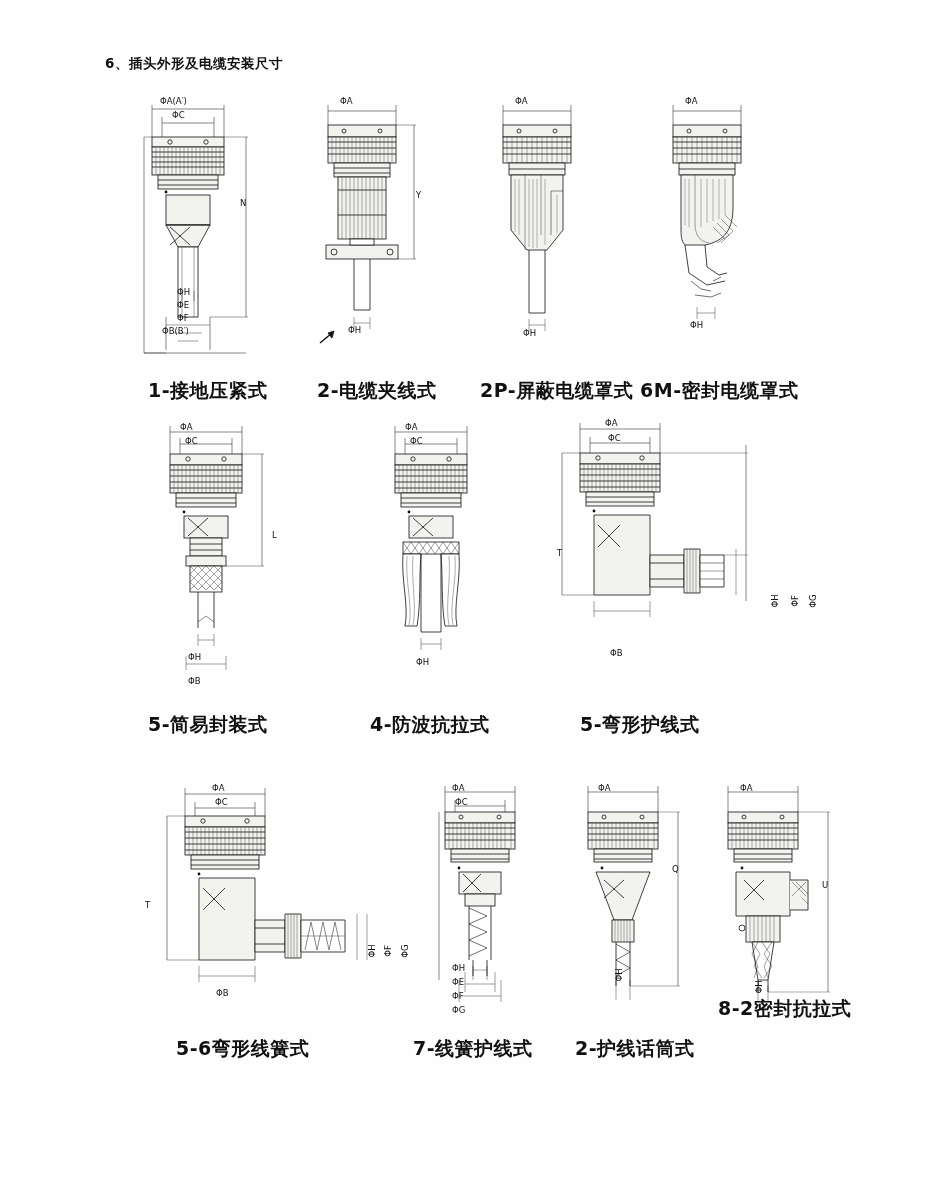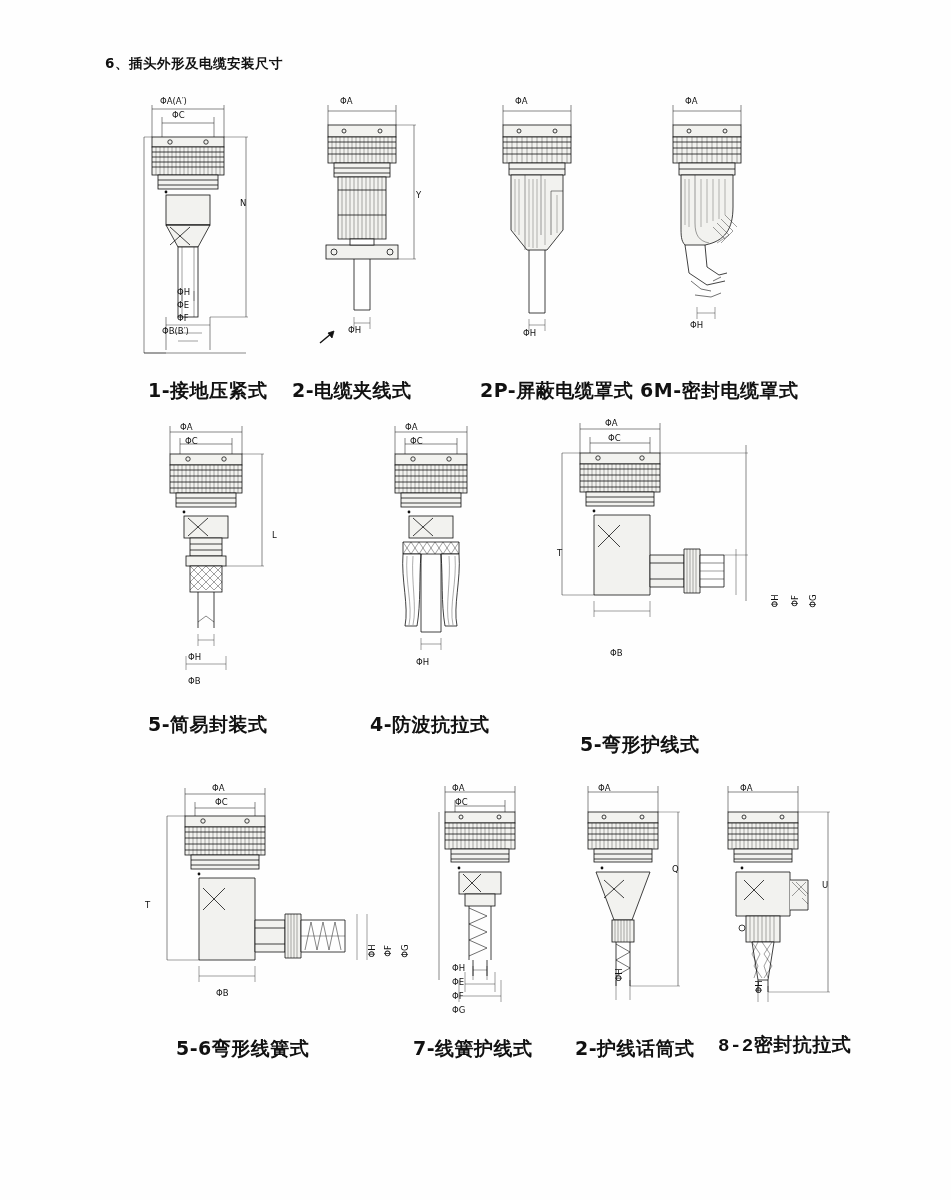--- a/index.html
+++ b/index.html
@@ -194,21 +194,21 @@
         <line x1="44" y1="228" x2="60" y2="228" stroke-width="0.4"></line>
 
         <path d="M10 248 L22 238" stroke-width="1.4"></path>
         <path d="M18 238 L24 236 L22 243 Z" fill="#111"></path>
       </g>
     </svg>
   </div>
   <div class="dim" style="left:340px;top:96px;">ΦA</div>
   <div class="dim" style="left:416px;top:190px;">Y</div>
   <div class="dim" style="left:348px;top:325px;">ΦH</div>
-  <div class="caption" style="left:292px;top:378px;">2-电缆夹线式</div>
+  <div class="caption" style="left:317px;top:378px;">2-电缆夹线式</div>
 
   <div class="fig" style="left:485px;top:95px;">
     <svg width="120" height="275" viewBox="0 0 120 275">
       <g fill="none" stroke="#111" stroke-width="0.8">
         <line x1="18" y1="10" x2="18" y2="30" stroke-width="0.5"></line>
         <line x1="86" y1="10" x2="86" y2="30" stroke-width="0.5"></line>
         <line x1="18" y1="16" x2="86" y2="16" stroke-width="0.5"></line>
 
         <rect x="18" y="30" width="68" height="12" fill="#f2f2ef"></rect>
         <rect x="18" y="42" width="68" height="26" fill="#f2f2ef"></rect>
@@ -588,21 +588,21 @@
       </g>
     </svg>
   </div>
   <div class="dim" style="left:605px;top:418px;">ΦA</div>
   <div class="dim" style="left:608px;top:433px;">ΦC</div>
   <div class="dim" style="left:557px;top:548px;">T</div>
   <div class="dim" style="left:610px;top:648px;">ΦB</div>
   <div class="dim" style="left:768px;top:596px;transform:rotate(-90deg);">ΦH</div>
   <div class="dim" style="left:789px;top:596px;transform:rotate(-90deg);">ΦF</div>
   <div class="dim" style="left:806px;top:596px;transform:rotate(-90deg);">ΦG</div>
-  <div class="caption" style="left:580px;top:712px;margin-top:20px;">5-弯形护线式</div>
+  <div class="caption" style="left:580px;top:712px;">5-弯形护线式</div>
 
   <div class="fig" style="left:155px;top:780px;">
     <svg width="260" height="240" viewBox="0 0 260 240">
       <g fill="none" stroke="#111" stroke-width="0.8">
         <line x1="30" y1="8" x2="30" y2="36" stroke-width="0.5"></line>
         <line x1="110" y1="8" x2="110" y2="36" stroke-width="0.5"></line>
         <line x1="30" y1="14" x2="110" y2="14" stroke-width="0.5"></line>
         <line x1="40" y1="22" x2="40" y2="36" stroke-width="0.5"></line>
         <line x1="100" y1="22" x2="100" y2="36" stroke-width="0.5"></line>
         <line x1="40" y1="28" x2="100" y2="28" stroke-width="0.5"></line>
@@ -902,16 +902,16 @@
         <line x1="88" y1="32" x2="120" y2="32" stroke-width="0.35"></line>
         <line x1="58" y1="212" x2="120" y2="212" stroke-width="0.35"></line>
         <line x1="48" y1="206" x2="48" y2="222" stroke-width="0.4"></line>
         <line x1="58" y1="206" x2="58" y2="222" stroke-width="0.4"></line>
       </g>
     </svg>
   </div>
   <div class="dim" style="left:740px;top:783px;">ΦA</div>
   <div class="dim" style="left:822px;top:880px;">U</div>
   <div class="dim" style="left:752px;top:982px;transform:rotate(-90deg);">ΦH</div>
-  <div class="caption" style="left:718px;top:1032px;font-family:Liberation Mono, monospace;">8-2密封抗拉式</div>
+  <div class="caption" style="left:718px;top:996px;">8-2密封抗拉式</div>
 
 
 </div>
 
 </body></html>

